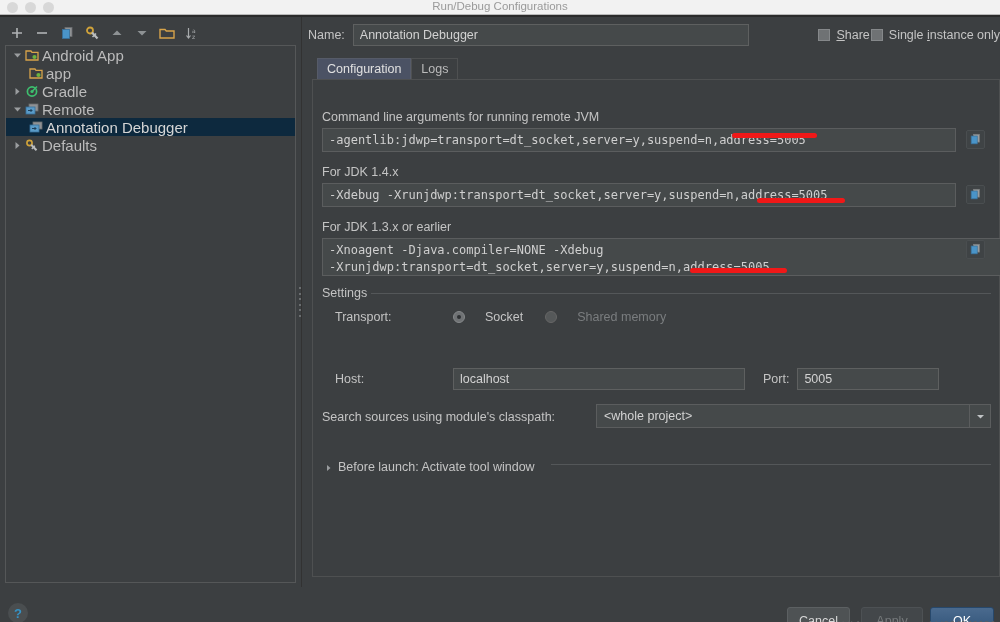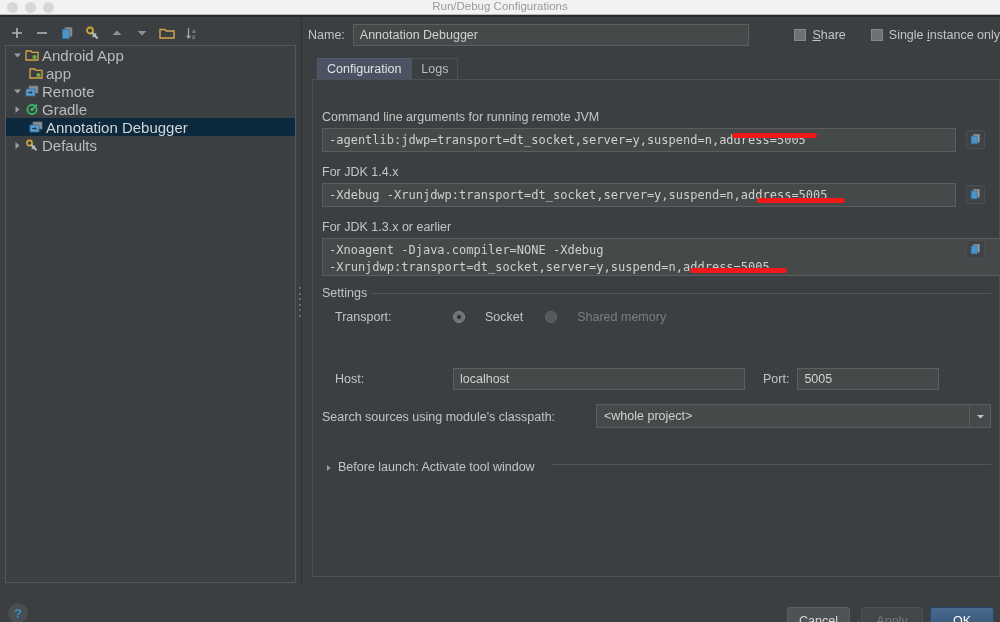--- a/index.html
+++ b/index.html
@@ -132,21 +132,21 @@
     color: #d2d2d2;
     font-size: 12.5px;
     padding: 2px 6px;
     height: 22px;
     line-height: 17px;
     font-family: "Liberation Sans", sans-serif;
   }
   #name-field { width: 396px; }
   .checkbox-group {
     position: absolute; right: 0px; top: 6px;
-    height: 24px; display: flex; align-items: center; gap: 25px;
+    height: 24px; display: flex; align-items: center; gap: 1px;
   }
   .cb-item { display: flex; align-items: center; gap: 6px; cursor: default; }
   .cb {
     width: 12px; height: 12px;
     background: #6f7274;
     border: 1px solid #85888a;
   }
   .cb-label { font-size: 12.5px; color: #c4c4c4; }
   .cb-label u { text-decoration: underline; }
   
@@ -413,47 +413,47 @@
               <path d="M1 2 h5 l1 1.3 H13 V11 H1 Z" fill="none" stroke="#d8a44a" stroke-width="1.3"></path>
               <circle cx="9.5" cy="8" r="2.1" fill="#6cb33f"></circle>
             </svg>
           </span>
           <span class="tree-label">app</span>
         </div>
 
         <div class="tree-row indent-1">
           <span class="twisty">
             <svg width="9" height="9" viewBox="0 0 9 9">
+                <path d="M2.5 1 L6.5 4.5 L2.5 8 Z" fill="#9a9d9f"></path>
+              </svg>
+          </span>
+          <span class="tree-icon">
+            <svg width="14" height="13" viewBox="0 0 14 13">
+              <circle cx="7" cy="6.5" r="4.6" fill="none" stroke="#3dbf6e" stroke-width="1.7"></circle>
+              <circle cx="7" cy="6.5" r="1.6" fill="#3dbf6e"></circle>
+              <path d="M7 6.5 L12 1.5" stroke="#3dbf6e" stroke-width="1.6"></path>
+            </svg>
+          </span>
+          <span class="tree-label">Gradle</span>
+        </div>
+
+        <div class="tree-row indent-1">
+          <span class="twisty">
+            <svg width="9" height="9" viewBox="0 0 9 9">
                 <path d="M1 2.5 L4.5 6.5 L8 2.5 Z" fill="#9a9d9f"></path>
               </svg>
           </span>
           <span class="tree-icon">
             <svg width="14" height="13" viewBox="0 0 14 13">
               <rect x="4" y="1" width="9" height="7" fill="#8f9294" stroke="#6c6f71" stroke-width="0.8"></rect>
               <rect x="1" y="4" width="9" height="7" fill="#5a9bc8" stroke="#37719c" stroke-width="0.8"></rect>
               <path d="M3 7.5 h4 M5.5 6 L7 7.5 L5.5 9" stroke="#1e3f59" stroke-width="1" fill="none"></path>
             </svg>
           </span>
           <span class="tree-label">Remote</span>
-        </div>
-
-        <div class="tree-row indent-1">
-          <span class="twisty">
-            <svg width="9" height="9" viewBox="0 0 9 9">
-                <path d="M2.5 1 L6.5 4.5 L2.5 8 Z" fill="#9a9d9f"></path>
-              </svg>
-          </span>
-          <span class="tree-icon">
-            <svg width="14" height="13" viewBox="0 0 14 13">
-              <circle cx="7" cy="6.5" r="4.6" fill="none" stroke="#3dbf6e" stroke-width="1.7"></circle>
-              <circle cx="7" cy="6.5" r="1.6" fill="#3dbf6e"></circle>
-              <path d="M7 6.5 L12 1.5" stroke="#3dbf6e" stroke-width="1.6"></path>
-            </svg>
-          </span>
-          <span class="tree-label">Gradle</span>
         </div>
 
         <div class="tree-row indent-2 selected">
           <span class="tree-icon">
             <svg width="14" height="13" viewBox="0 0 14 13">
               <rect x="4" y="1" width="9" height="7" fill="#8f9294" stroke="#6c6f71" stroke-width="0.8"></rect>
               <rect x="1" y="4" width="9" height="7" fill="#5a9bc8" stroke="#37719c" stroke-width="0.8"></rect>
               <path d="M3 7.5 h4 M5.5 6 L7 7.5 L5.5 9" stroke="#1e3f59" stroke-width="1" fill="none"></path>
             </svg>
           </span>

